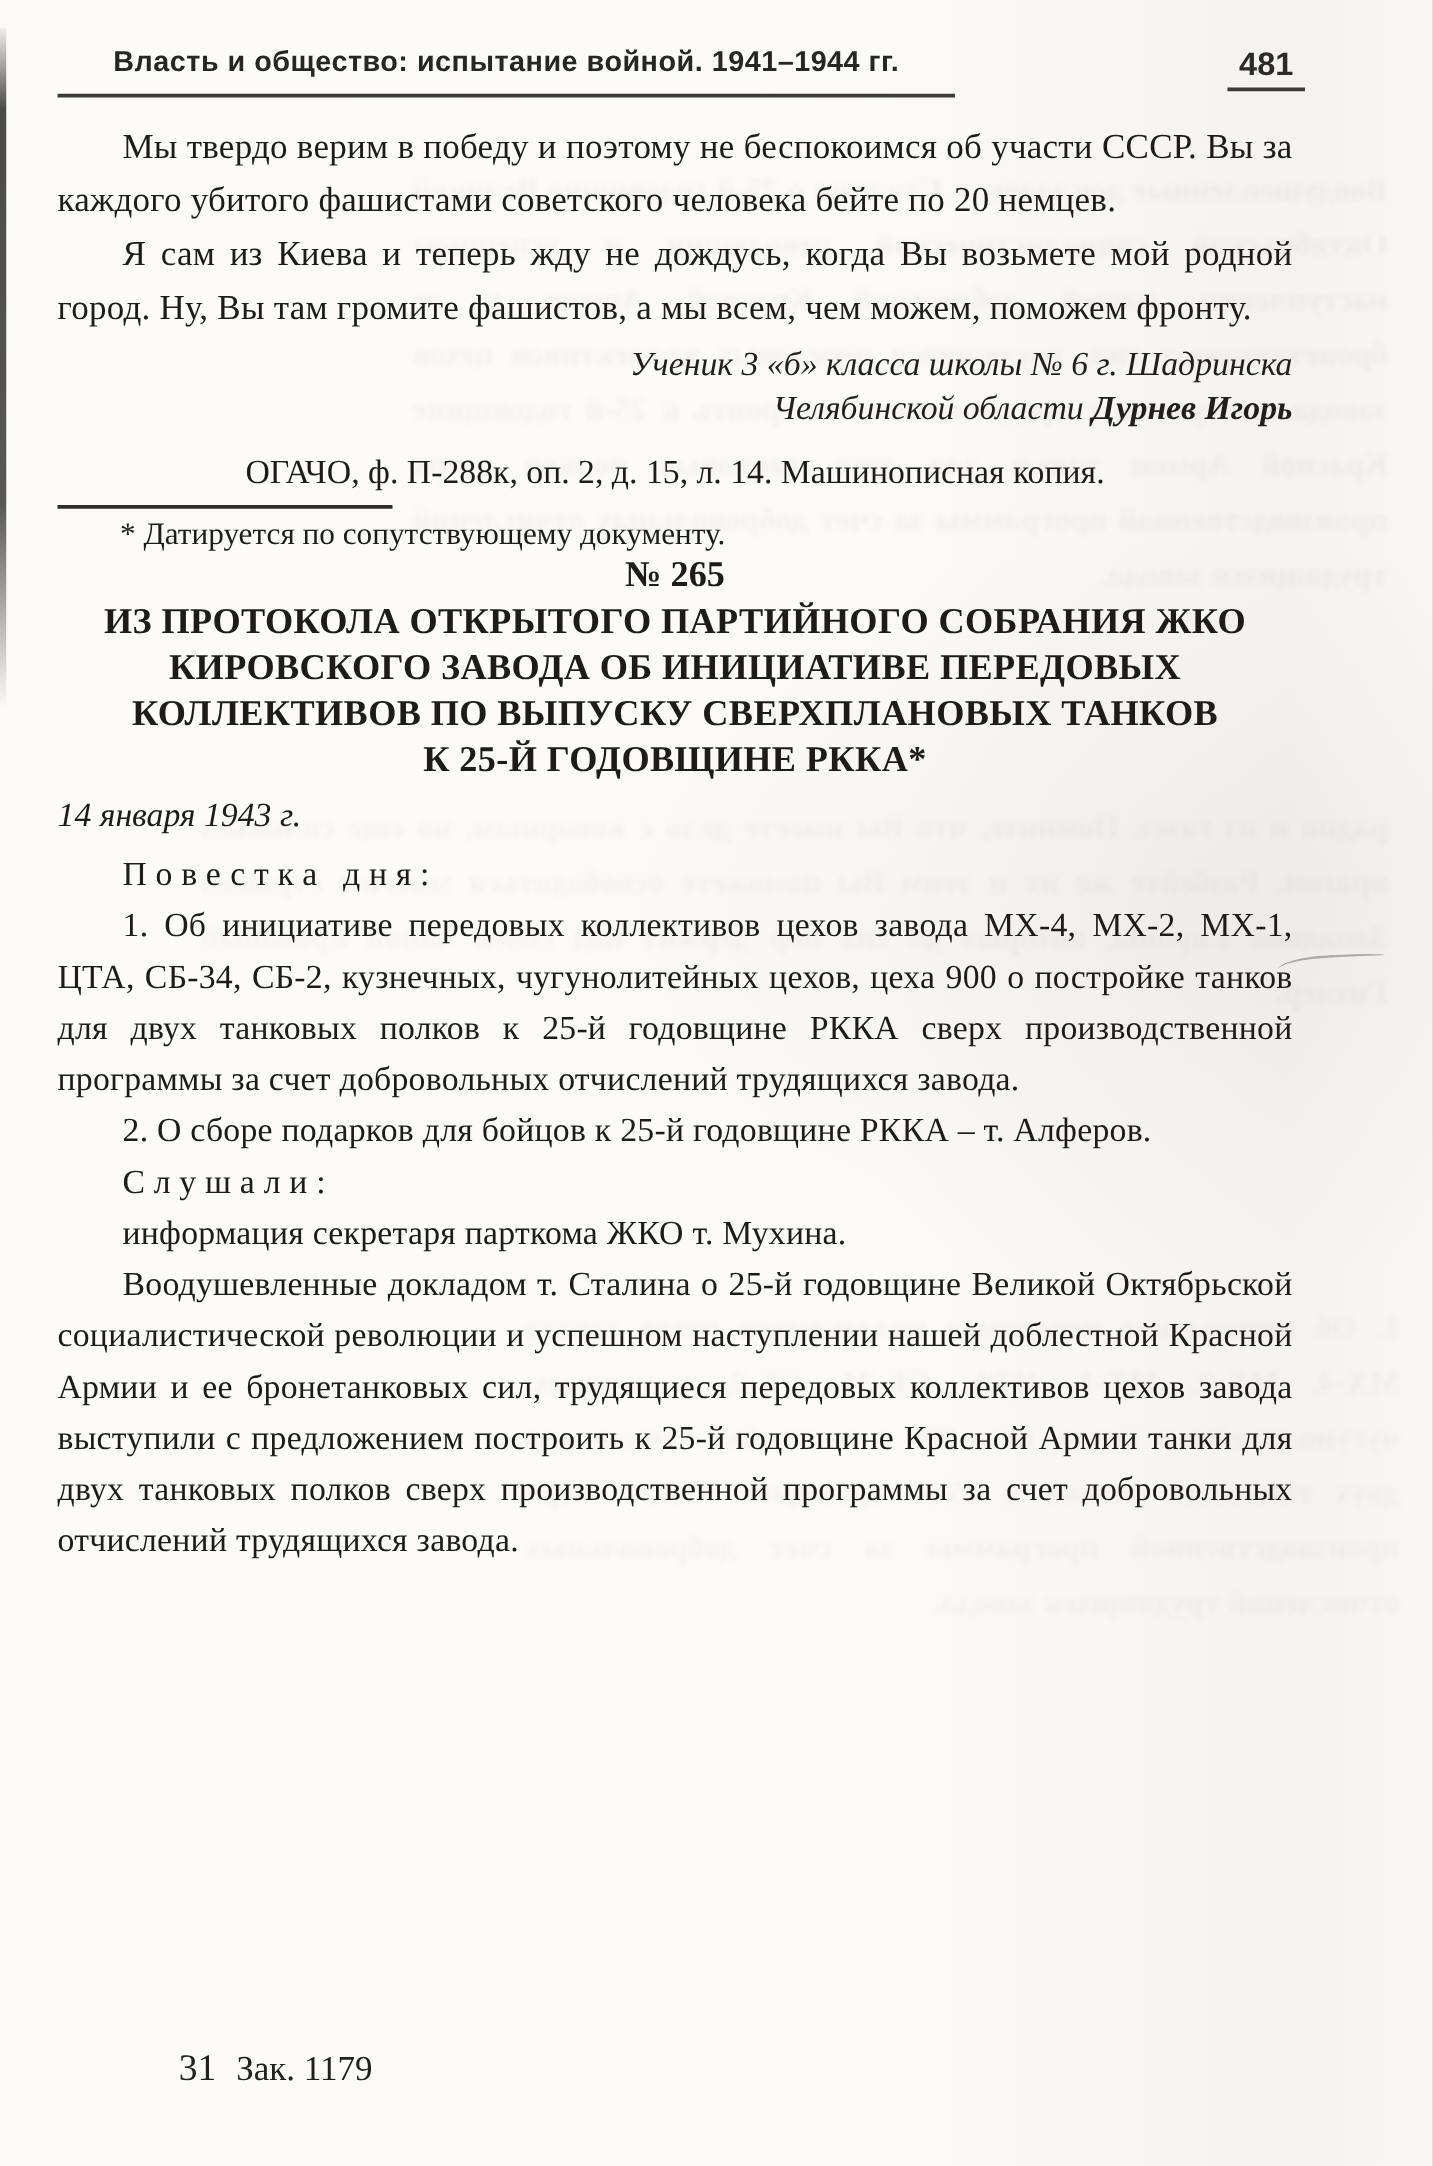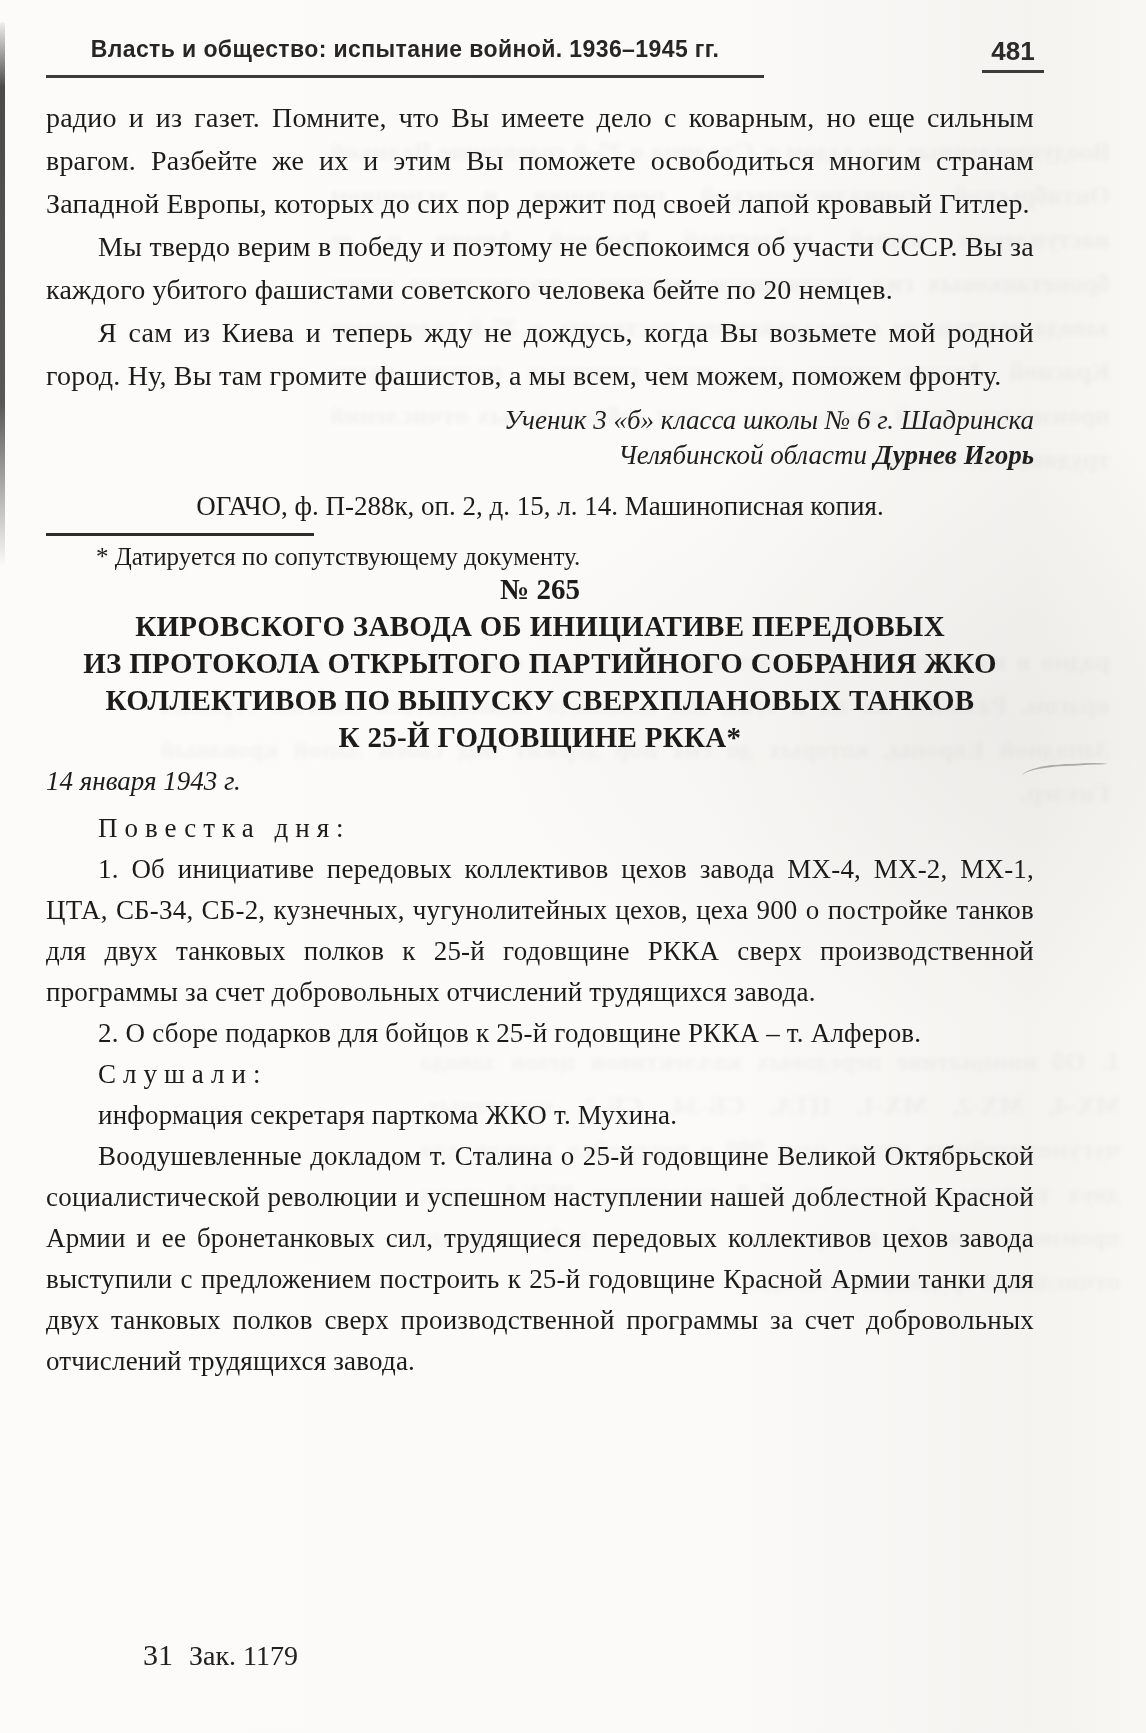--- a/index.html
+++ b/index.html
@@ -128,48 +128,47 @@
 
 <div class="page">
 
   <div class="gutter-shadow"></div>
   <div class="bleed b1">Воодушевленные докладом т. Сталина о 25-й годовщине Великой Октябрьской социалистической революции и успешном наступлении нашей доблестной Красной Армии и ее бронетанковых сил, трудящиеся передовых коллективов цехов завода выступили с предложением построить к 25-й годовщине Красной Армии танки для двух танковых полков сверх производственной программы за счет добровольных отчислений трудящихся завода.</div>
   <div class="bleed b2">радио и из газет. Помните, что Вы имеете дело с коварным, но еще сильным врагом. Разбейте же их и этим Вы поможете освободиться многим странам Западной Европы, которых до сих пор держит под своей лапой кровавый Гитлер.</div>
   <div class="bleed b3">1. Об инициативе передовых коллективов цехов завода МХ-4, МХ-2, МХ-1, ЦТА, СБ-34, СБ-2, кузнечных, чугунолитейных цехов, цеха 900 о постройке танков для двух танковых полков к 25-й годовщине РККА сверх производственной программы за счет добровольных отчислений трудящихся завода.</div>
   <div class="scratch"></div>
 
   <div class="header">
-    <div class="running-title">Власть и общество: испытание войной. 1936–1945 гг.</div>
+    <div class="running-title">Власть и общество: испытание войной. 1941–1944 гг.</div>
     <div class="page-number">481</div>
   </div>
 
   <div class="main">
 
     <div class="letter">
-      <p>радио и из газет. Помните, что Вы имеете дело с коварным, но еще сильным врагом. Разбейте же их и этим Вы поможете освободиться многим странам Западной Европы, которых до сих пор держит под своей лапой кровавый Гитлер.</p>
       <p class="ind">Мы твердо верим в победу и поэтому не беспокоимся об участи СССР. Вы за каждого убитого фашистами советского человека бейте по 20 немцев.</p>
       <p class="ind">Я сам из Киева и теперь жду не дождусь, когда Вы возьмете мой родной город. Ну, Вы там громите фашистов, а мы всем, чем можем, поможем фронту.</p>
     </div>
 
     <div class="signature">
       <div>Ученик 3 «б» класса школы № 6 г. Шадринска</div>
       <div><span>Челябинской области </span><span class="name">Дурнев Игорь</span></div>
     </div>
 
     <div class="archive-ref">ОГАЧО, ф. П-288к, оп. 2, д. 15, л. 14. Машинописная копия.</div>
 
     <div class="footnote-rule"></div>
     <p class="footnote">* Датируется по сопутствующему документу.</p>
 
     <div class="doc">
       <div class="doc-number">№ 265</div>
 
       <div class="doc-title">
+        <div>ИЗ ПРОТОКОЛА ОТКРЫТОГО ПАРТИЙНОГО СОБРАНИЯ ЖКО</div>
         <div>КИРОВСКОГО ЗАВОДА ОБ ИНИЦИАТИВЕ ПЕРЕДОВЫХ</div>
-        <div>ИЗ ПРОТОКОЛА ОТКРЫТОГО ПАРТИЙНОГО СОБРАНИЯ ЖКО</div>
         <div>КОЛЛЕКТИВОВ ПО ВЫПУСКУ СВЕРХПЛАНОВЫХ ТАНКОВ</div>
         <div>К 25-Й ГОДОВЩИНЕ РККА*</div>
       </div>
 
       <div class="doc-date">14 января 1943 г.</div>
 
       <p class="agenda-label">Повестка дня:</p>
 
       <p class="item">1. Об инициативе передовых коллективов цехов завода МХ-4, МХ-2, МХ-1, ЦТА, СБ-34, СБ-2, кузнечных, чугунолитейных цехов, цеха 900 о постройке танков для двух танковых полков к 25-й годовщине РККА сверх производственной программы за счет добровольных отчислений трудящихся завода.</p>
       <p class="item">2. О сборе подарков для бойцов к 25-й годовщине РККА – т. Алферов.</p>

